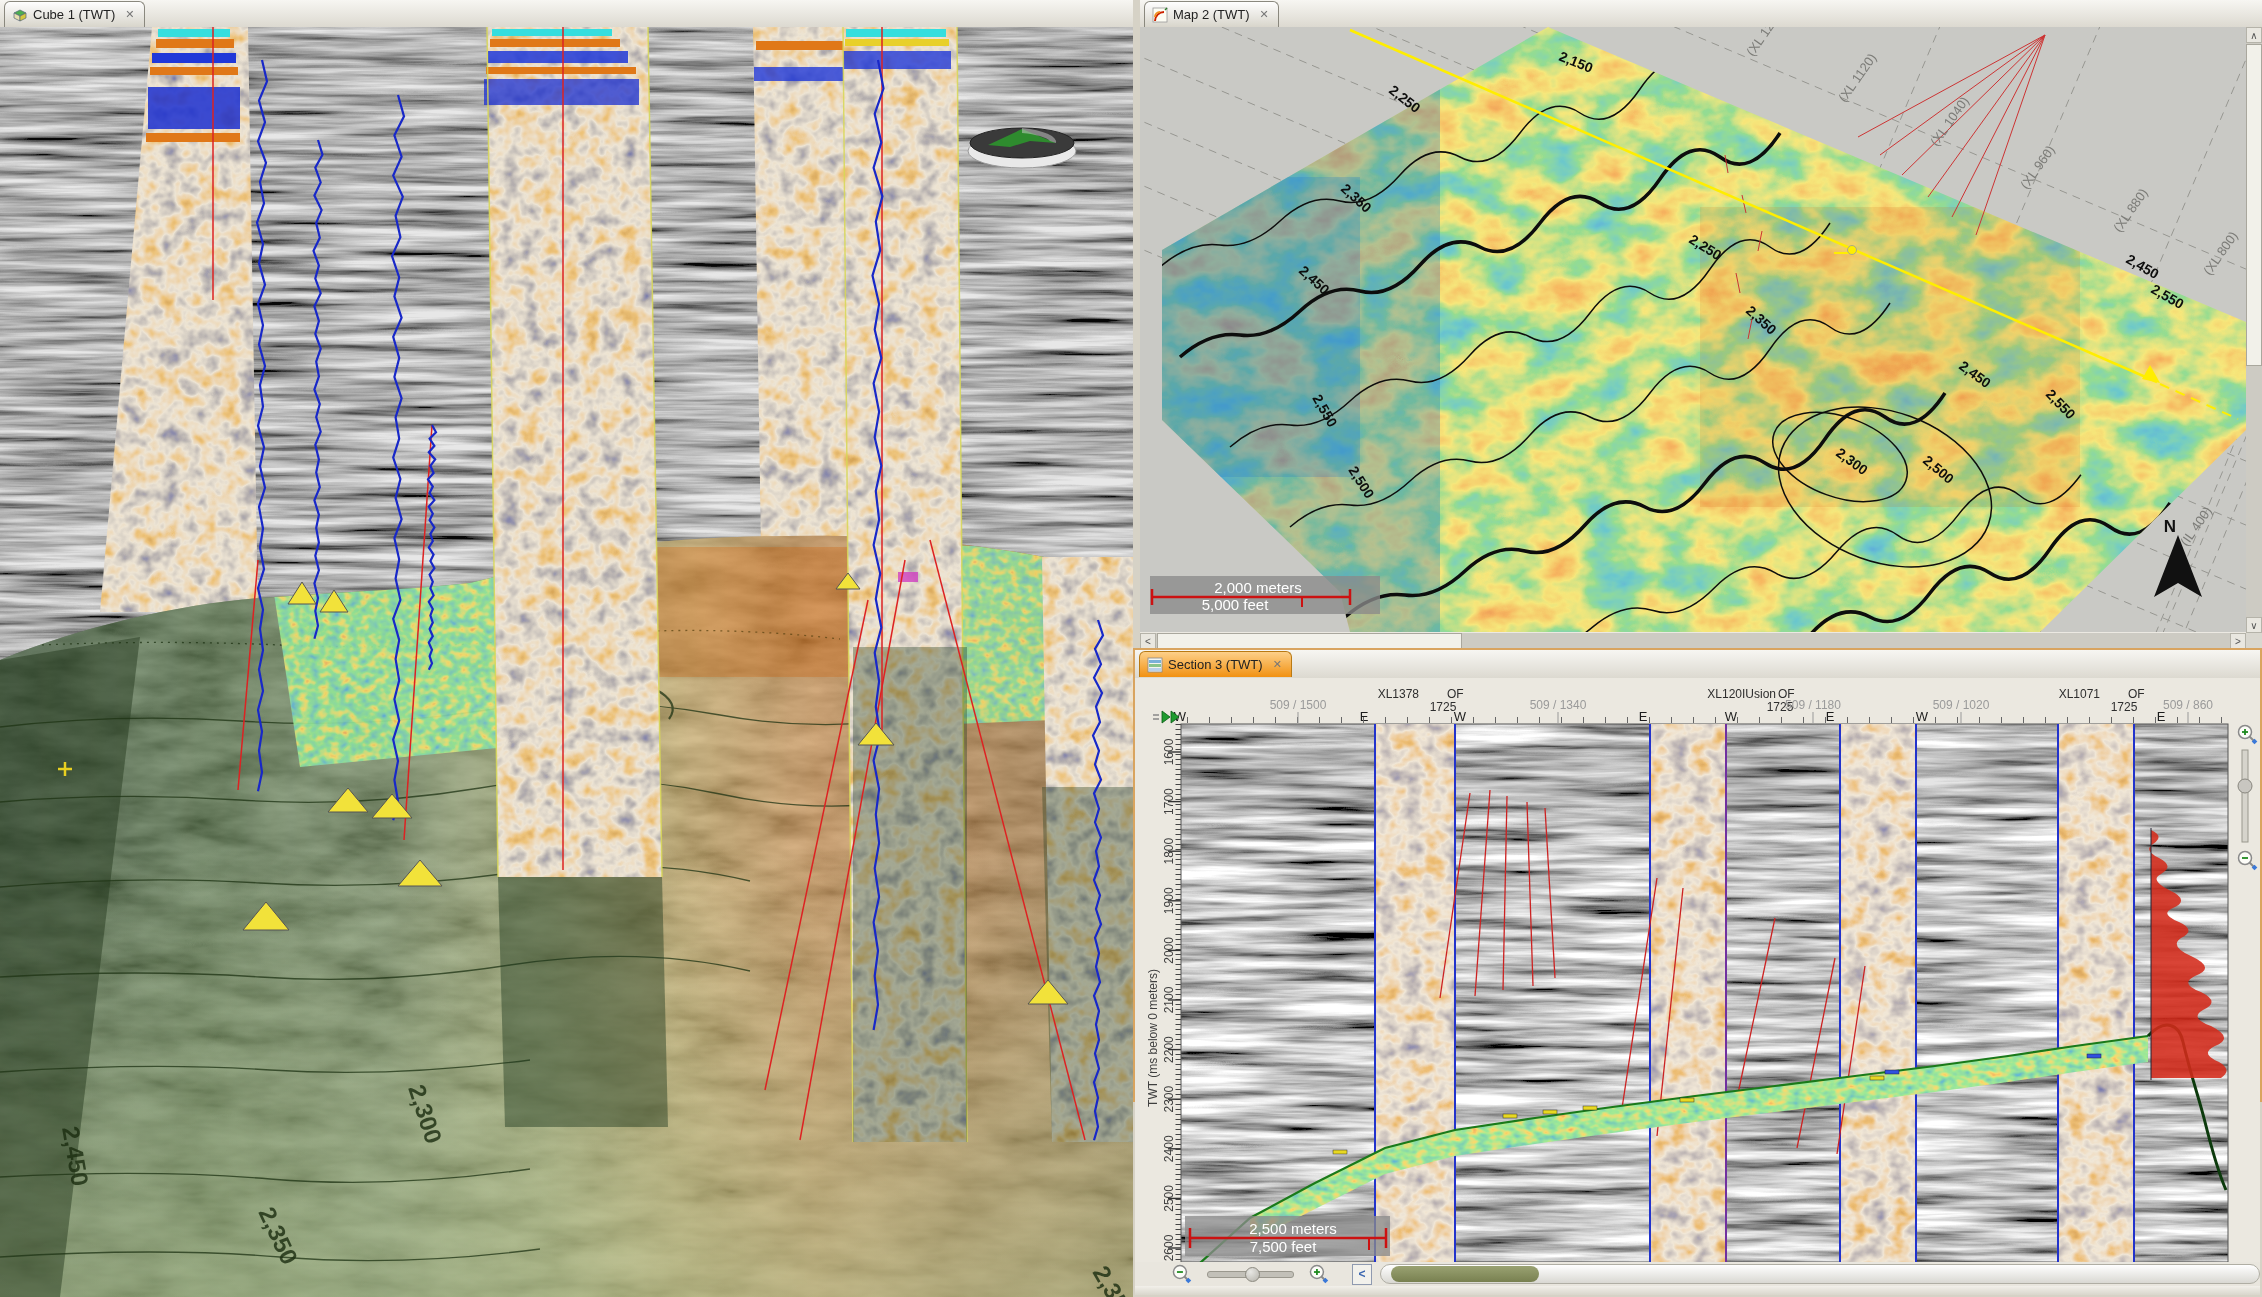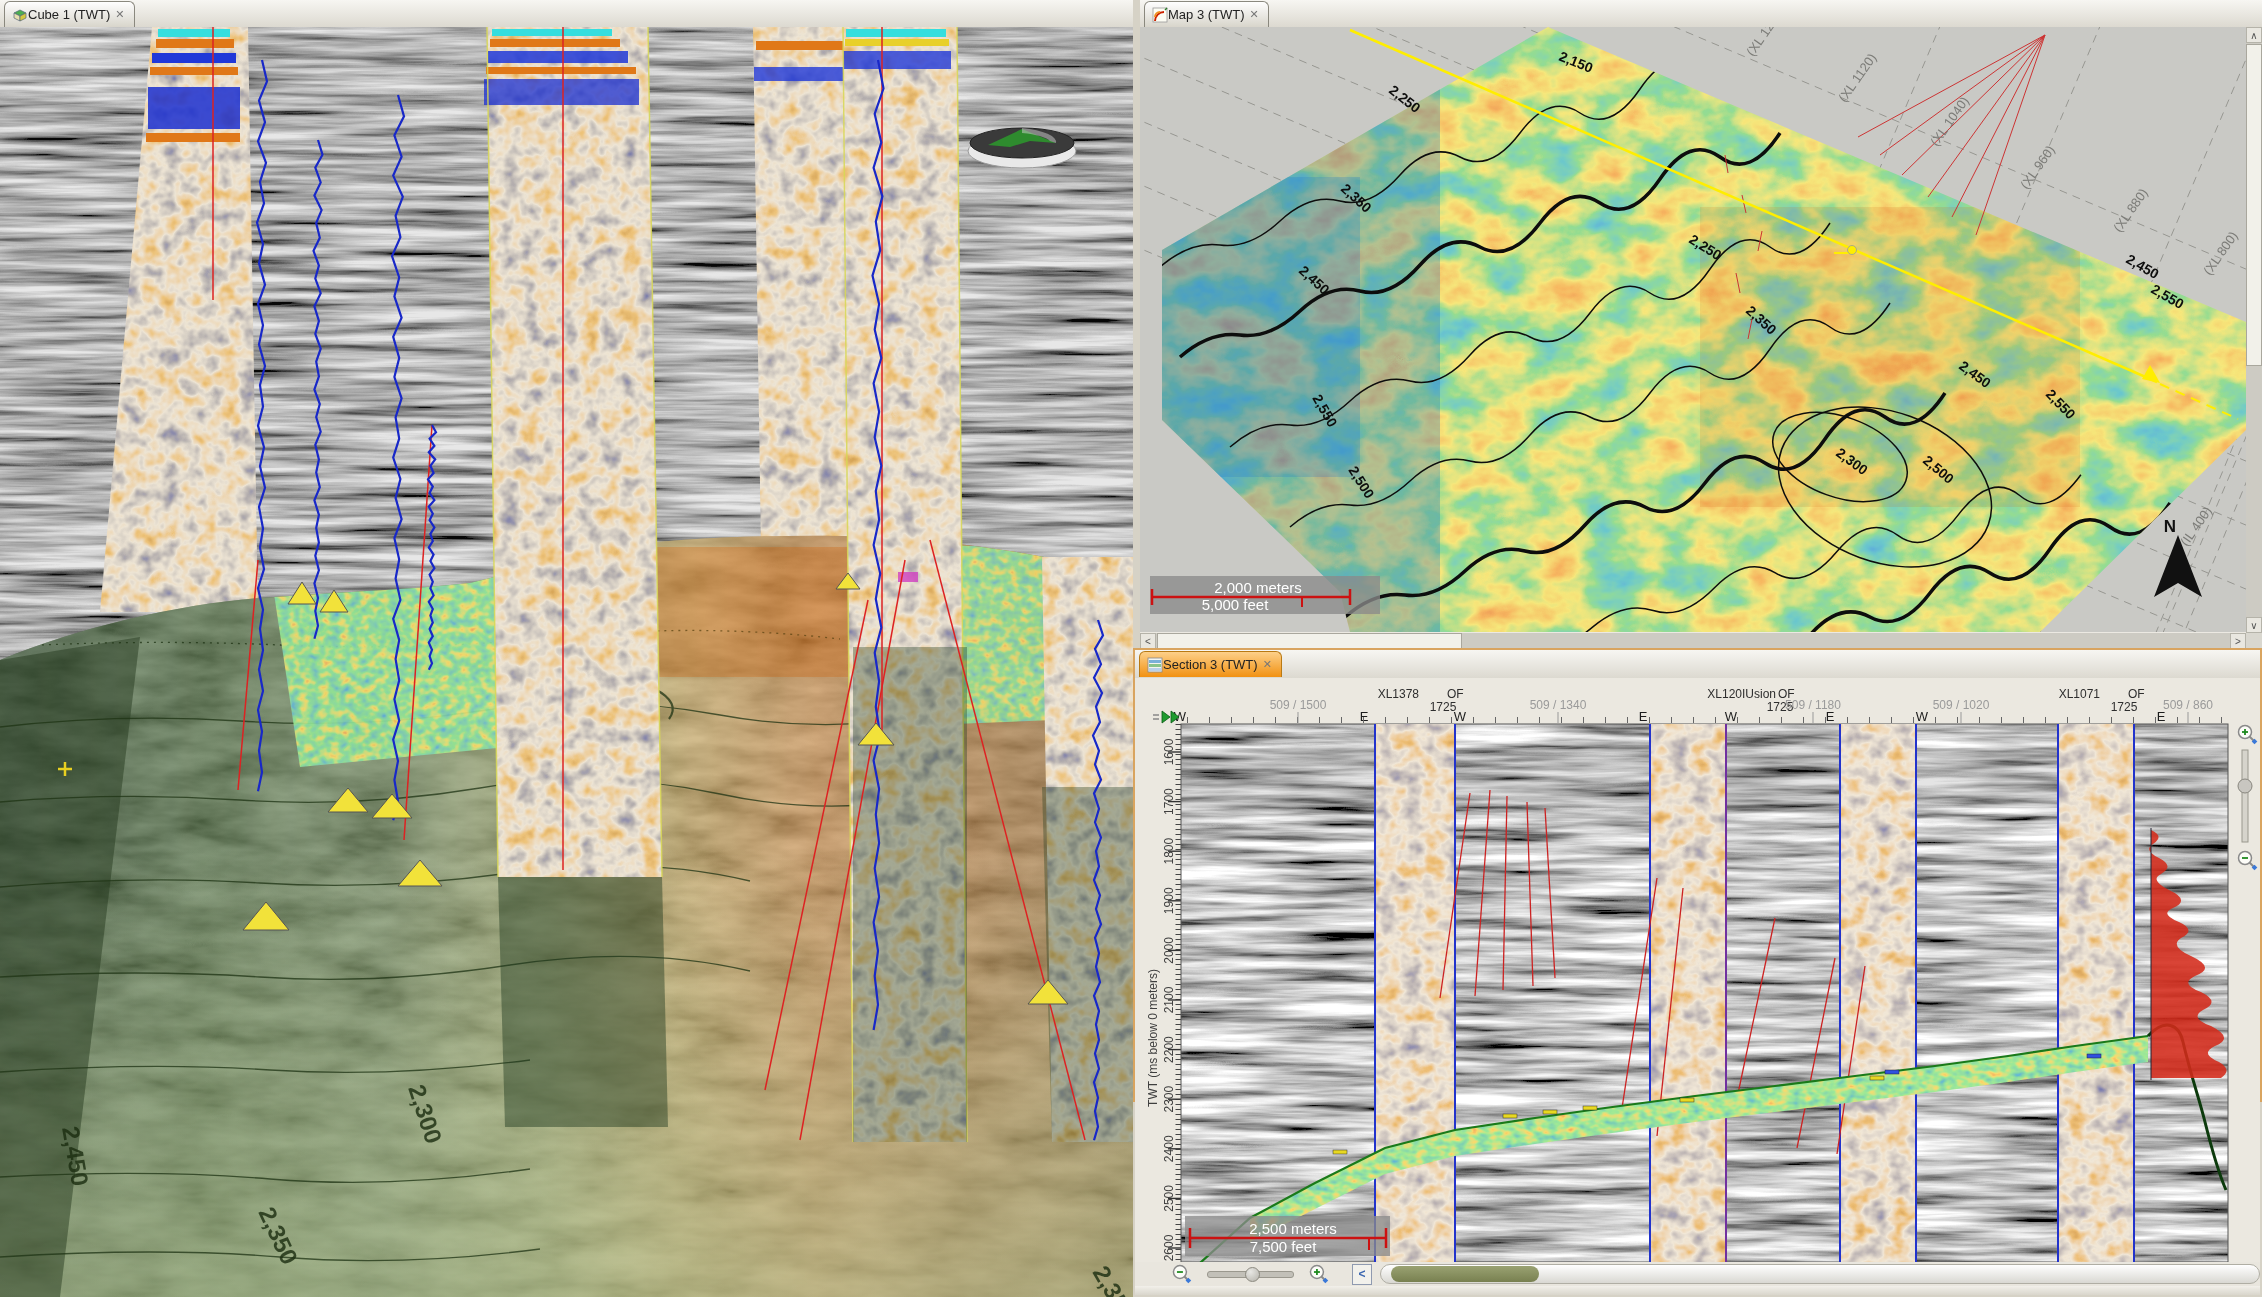--- a/index.html
+++ b/index.html
@@ -2,21 +2,21 @@
 <html><head>
 <meta charset="utf-8">
 <style>
   html,body{margin:0;padding:0}
   body{width:2262px;height:1297px;position:relative;background:#d6d2c6;
        font-family:"Liberation Sans",sans-serif;overflow:hidden}
   .abs{position:absolute}
   .panel{position:absolute;background:#ece9e2}
   .tabbar{position:absolute;left:0;top:0;right:0;height:27px;
           background:linear-gradient(#f7f6f2,#dcd9d0);border-bottom:1px solid #98968c}
-  .tab{position:absolute;top:1px;left:4px;height:25px;display:flex;align-items:center;
+  .tab{position:absolute;top:1px;left:4px;height:25px;display:flex;align-items:center;gap:5px;
        padding:0 7px;border:1px solid #8a887e;border-bottom:none;border-radius:6px 6px 0 0;
        background:linear-gradient(#fefefe,#d8d5cb);font-size:13px;color:#222;cursor:default}
   .tab.orange{background:linear-gradient(#fdd089,#f19112);border-color:#b97a14}
   .close{font-size:11px;color:#777;padding:0 2px;margin-left:3px}
   svg text{font-family:"Liberation Sans",sans-serif}
   .hdr1{font-size:12px;fill:#2e2e2e}
   .hdrg{font-size:12px;fill:#9a9a9a}
   .we{font-size:13px;fill:#1d1d1d}
   .tickn{font-size:12px;fill:#3f3f3f}
   .sbt{font-size:15px;fill:#ffffff}
@@ -227,21 +227,21 @@
 
 <div class="panel" style="left:1140px;top:0;width:1122px;height:650px">
   <div class="tabbar">
     <div class="tab">
       <svg width="16" height="16" viewBox="0 0 16 16">
         <rect x="1" y="1" width="14" height="14" fill="#fdfdf4" stroke="#999" stroke-width="0.8"></rect>
         <path d="M3,14 A9,9 0 0 1 12,5" stroke="#cc2200" stroke-width="2" fill="none"></path>
         <path d="M3,10 A5,5 0 0 1 8,5" stroke="#f09020" stroke-width="2" fill="none"></path>
         <path d="M13,3 L15,1" stroke="#2a7a2a" stroke-width="1.5"></path>
       </svg>
-      <span>Map 3 (TWT)</span>
+      <span>Map 2 (TWT)</span>
       <span class="close">✕</span>
     </div>
   </div>
 
   <svg class="abs" style="left:0;top:27px" width="1106" height="605" viewBox="0 0 1106 605">
     <defs>
       <filter id="fAmpM" x="-5%" y="-5%" width="110%" height="110%">
         <feTurbulence type="fractalNoise" baseFrequency="0.018 0.028" numOctaves="4" seed="9"></feTurbulence>
         <feColorMatrix type="matrix" values="1 0 0 0 0  1 0 0 0 0  1 0 0 0 0  0 0 0 0 1"></feColorMatrix>
         <feComponentTransfer>

